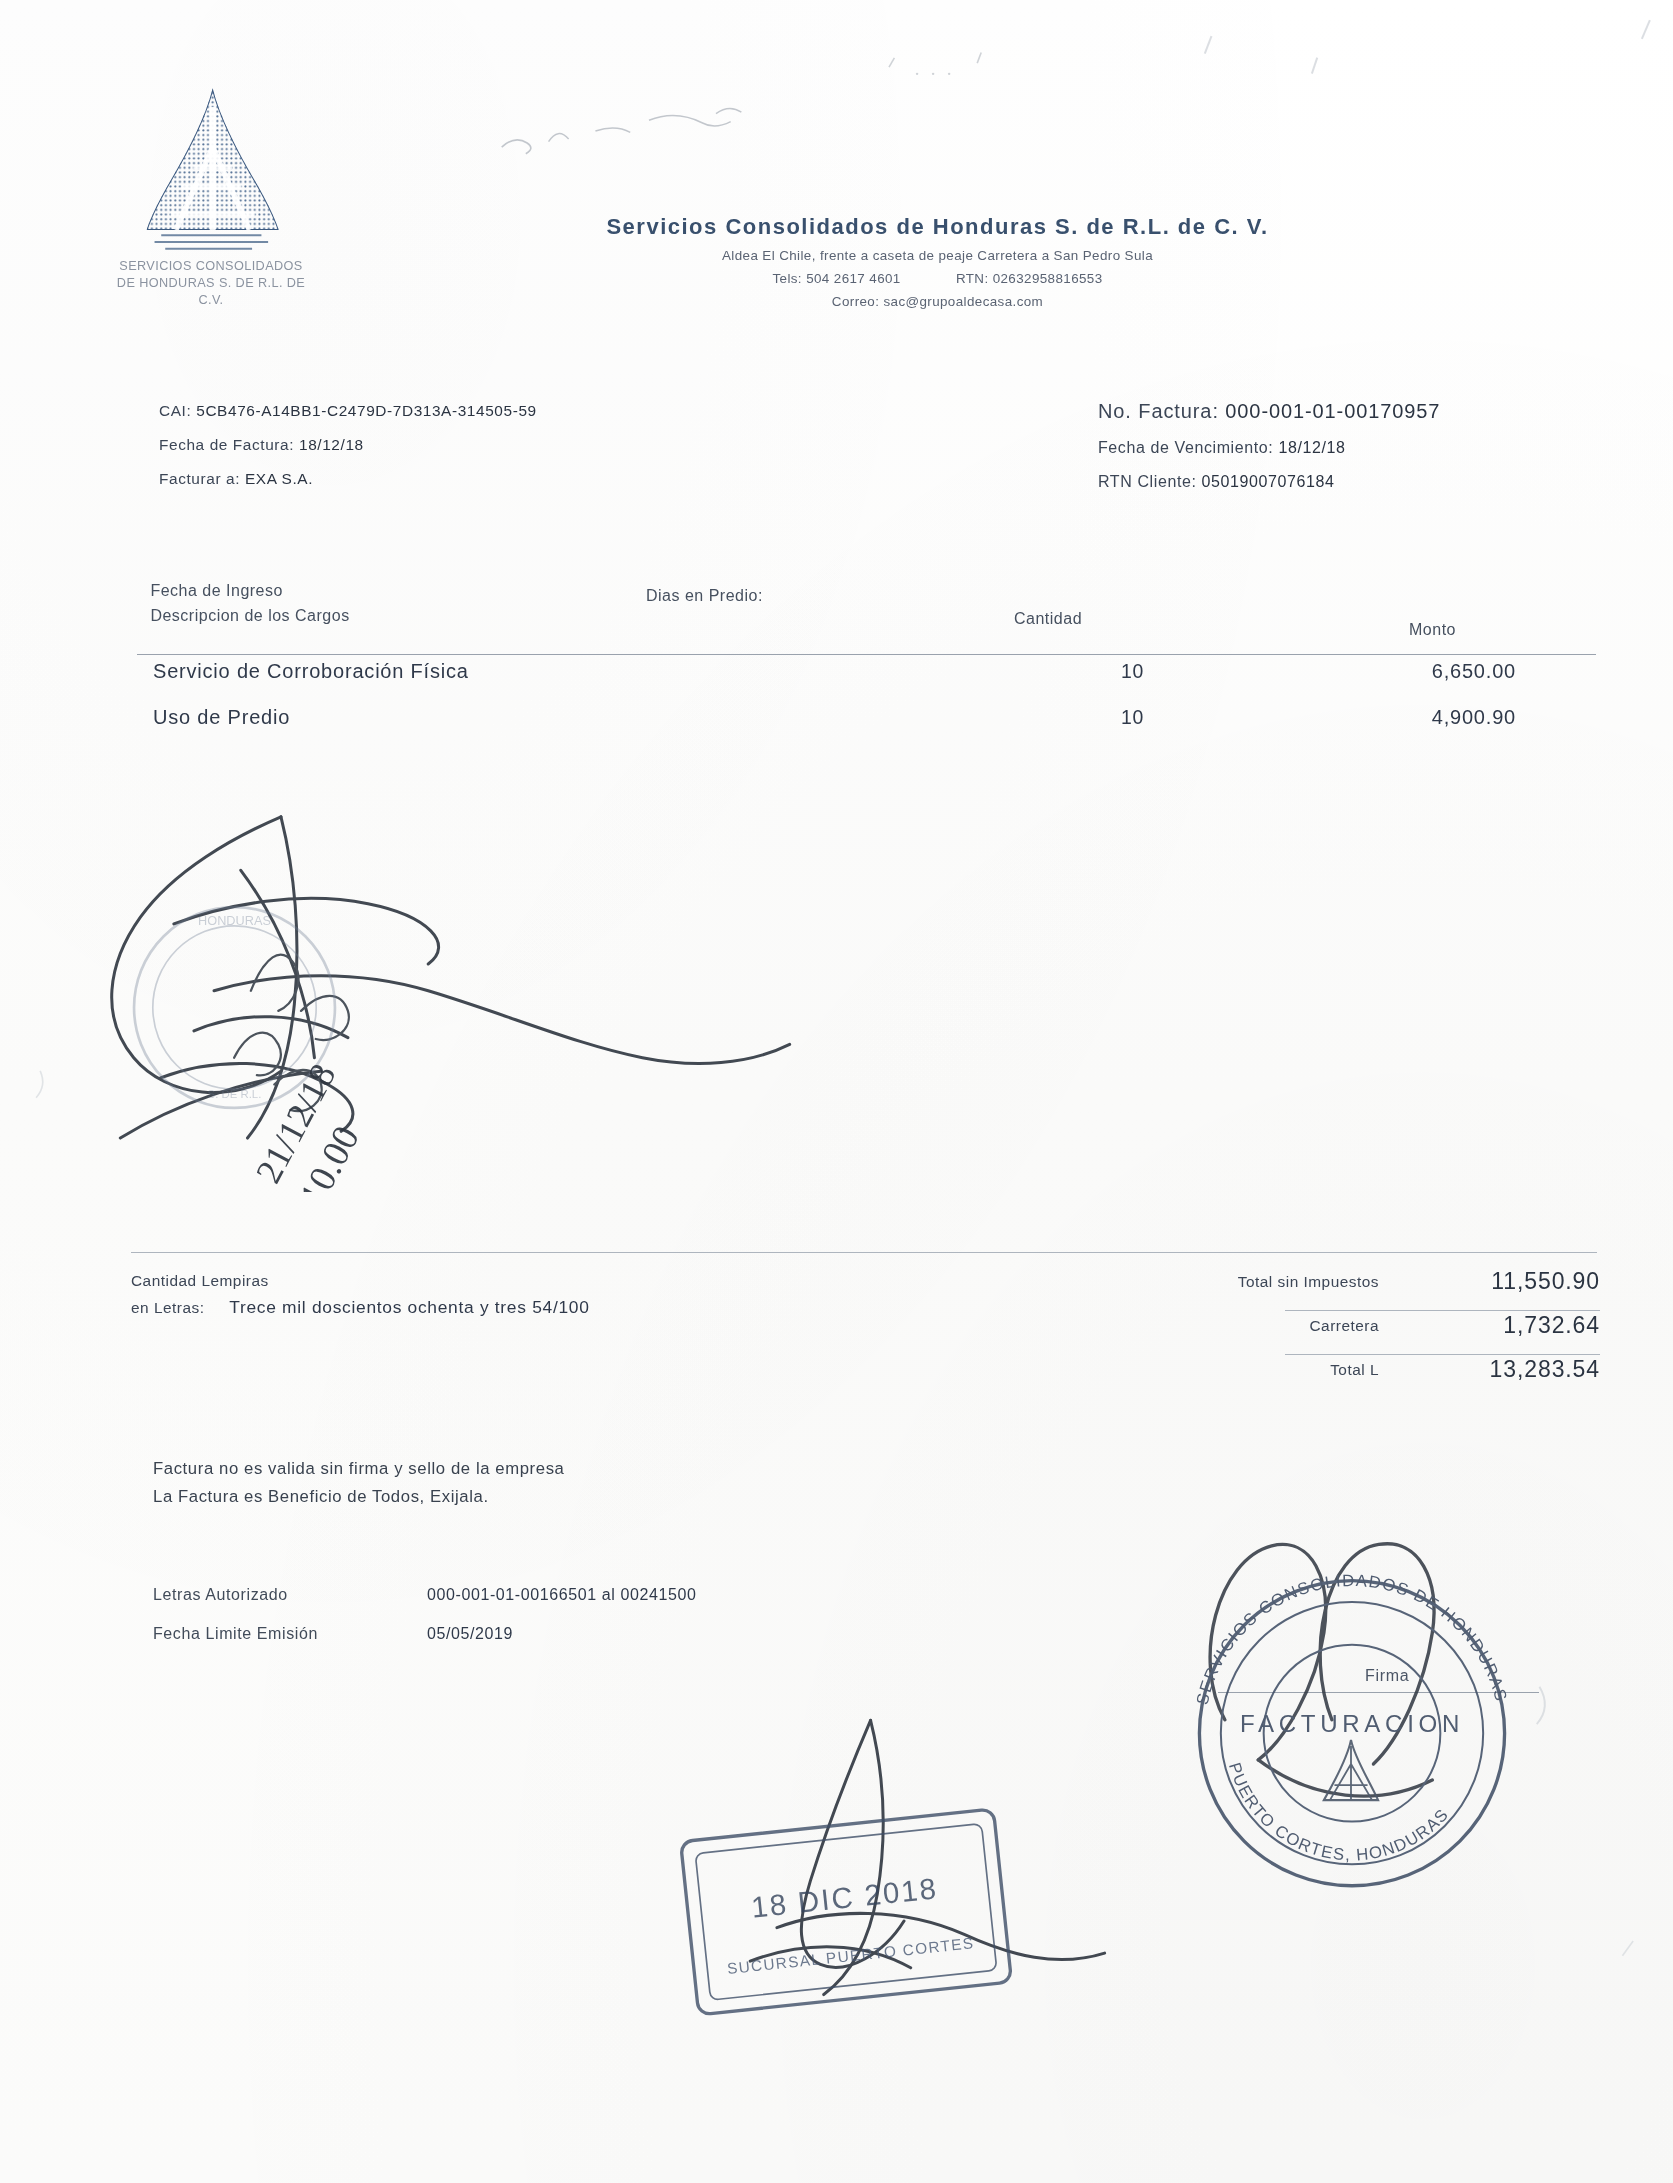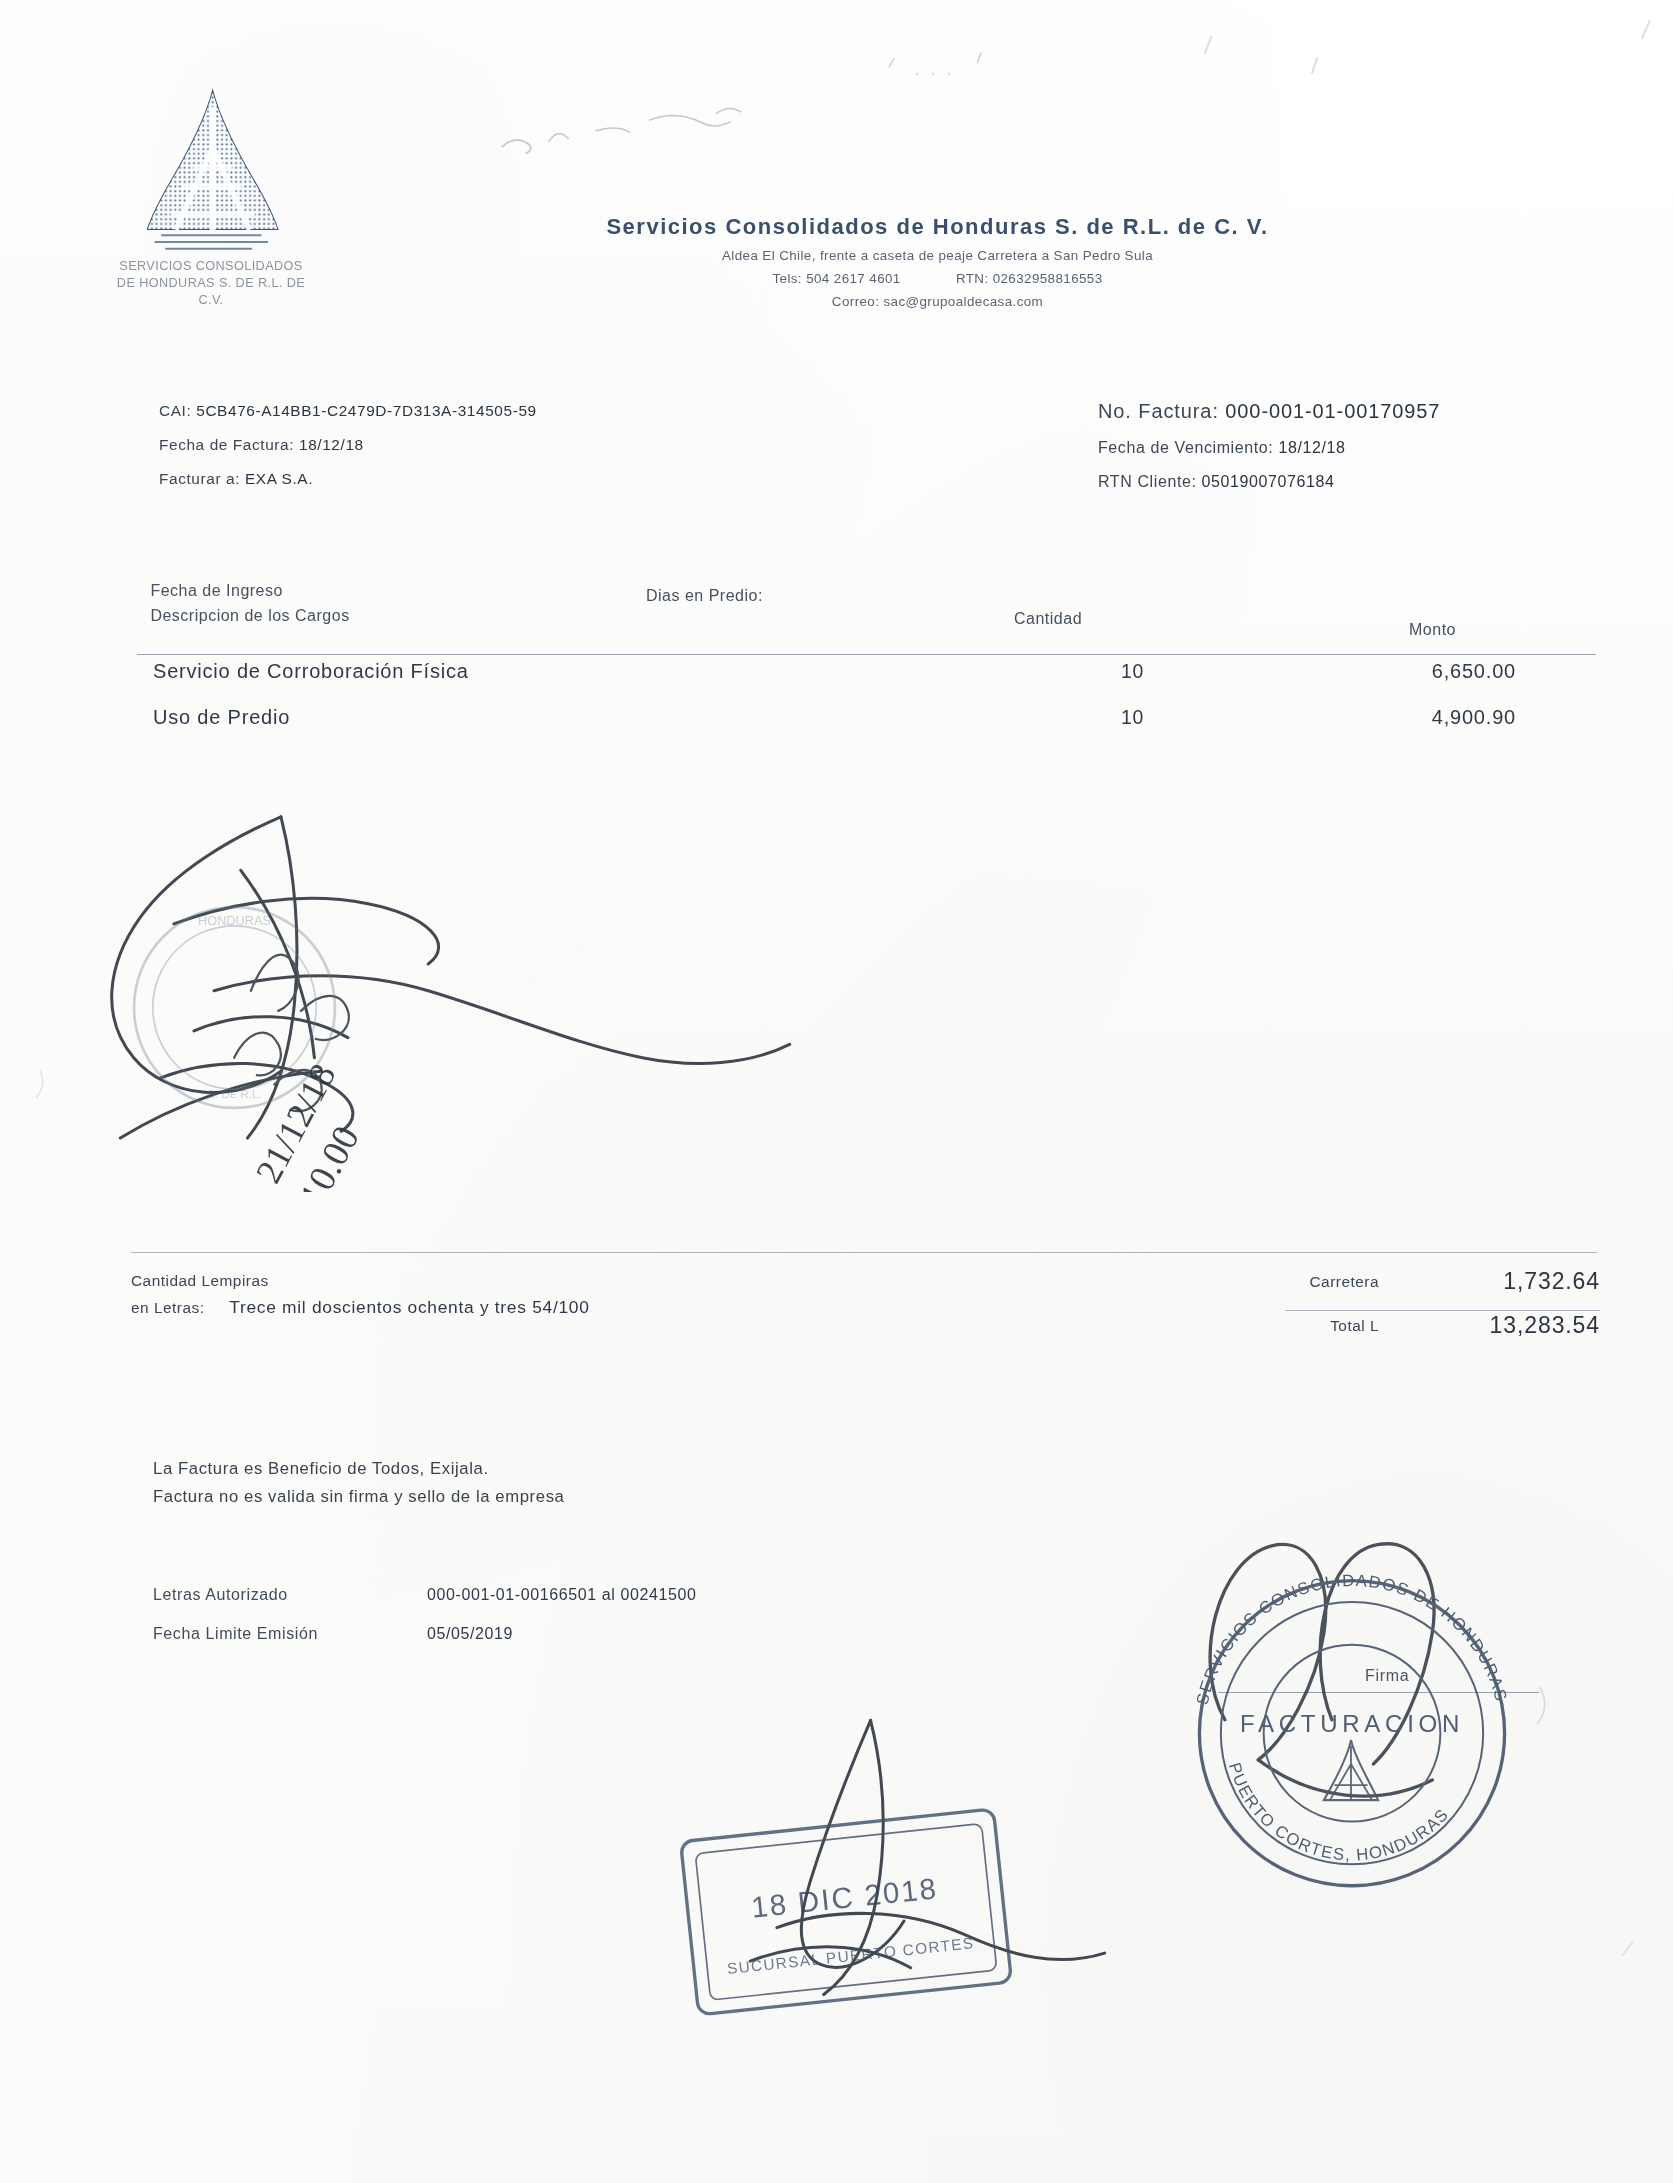--- a/index.html
+++ b/index.html
@@ -511,33 +511,38 @@
   <div class="letras">
     <div class="l1">Cantidad Lempiras</div>
     <div class="l2">
       <span>en Letras:</span>
       <span class="words">Trece mil doscientos ochenta y tres 54/100</span>
     </div>
   </div>
 
   <div class="totals">
     <div class="trow">
+      <div class="tlabel">Total sin Impuestos</div>
+      <div class="tval">11,550.90</div>
+      <div class="tline"></div>
+    </div>
+    <div class="trow">
       <div class="tlabel">Carretera</div>
       <div class="tval">1,732.64</div>
       <div class="tline"></div>
     </div>
     <div class="trow">
       <div class="tlabel">Total L</div>
       <div class="tval">13,283.54</div>
     </div>
   </div>
 
   <div class="notes">
+    <div>Factura no es valida sin firma y sello de la empresa</div>
     <div>La Factura es Beneficio de Todos, Exijala.</div>
-    <div>Factura no es valida sin firma y sello de la empresa</div>
   </div>
 
   <div class="range">
     <div class="rrow">
       <span class="rlabel">Letras Autorizado</span>
       <span class="rval">000-001-01-00166501 al 00241500</span>
     </div>
     <div class="rrow">
       <span class="rlabel">Fecha Limite Emisión</span>
       <span class="rval">05/05/2019</span>

